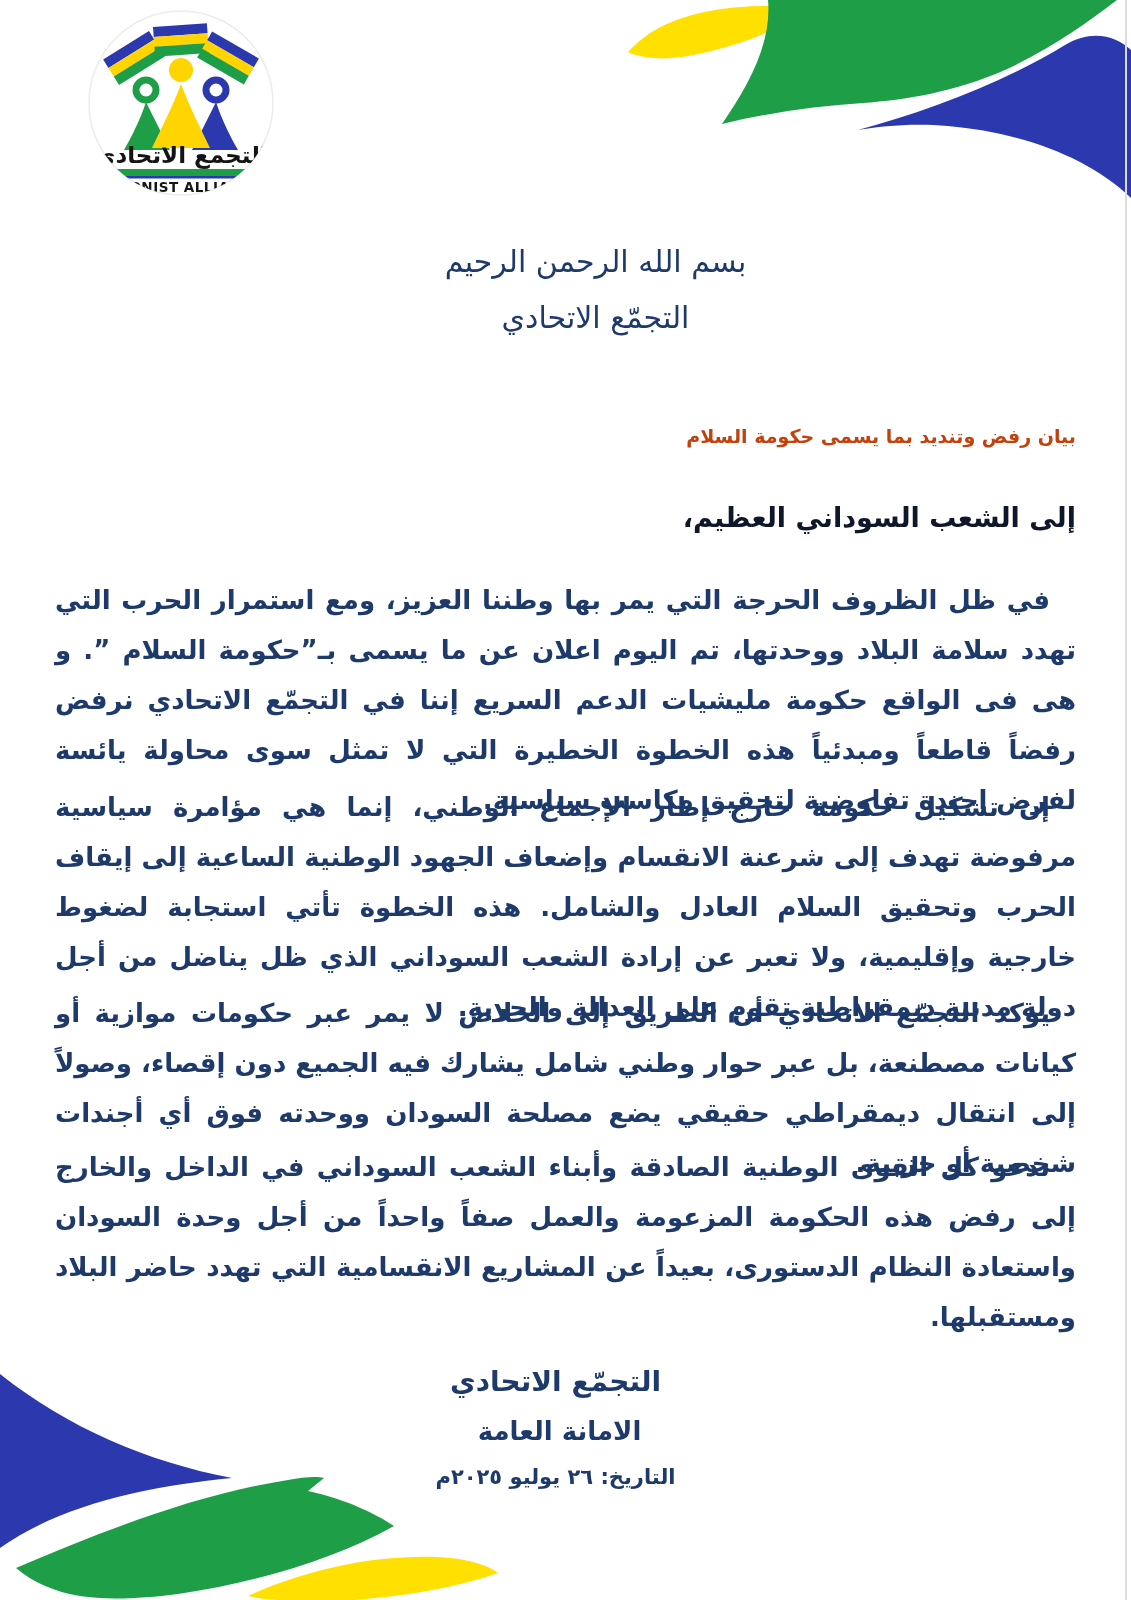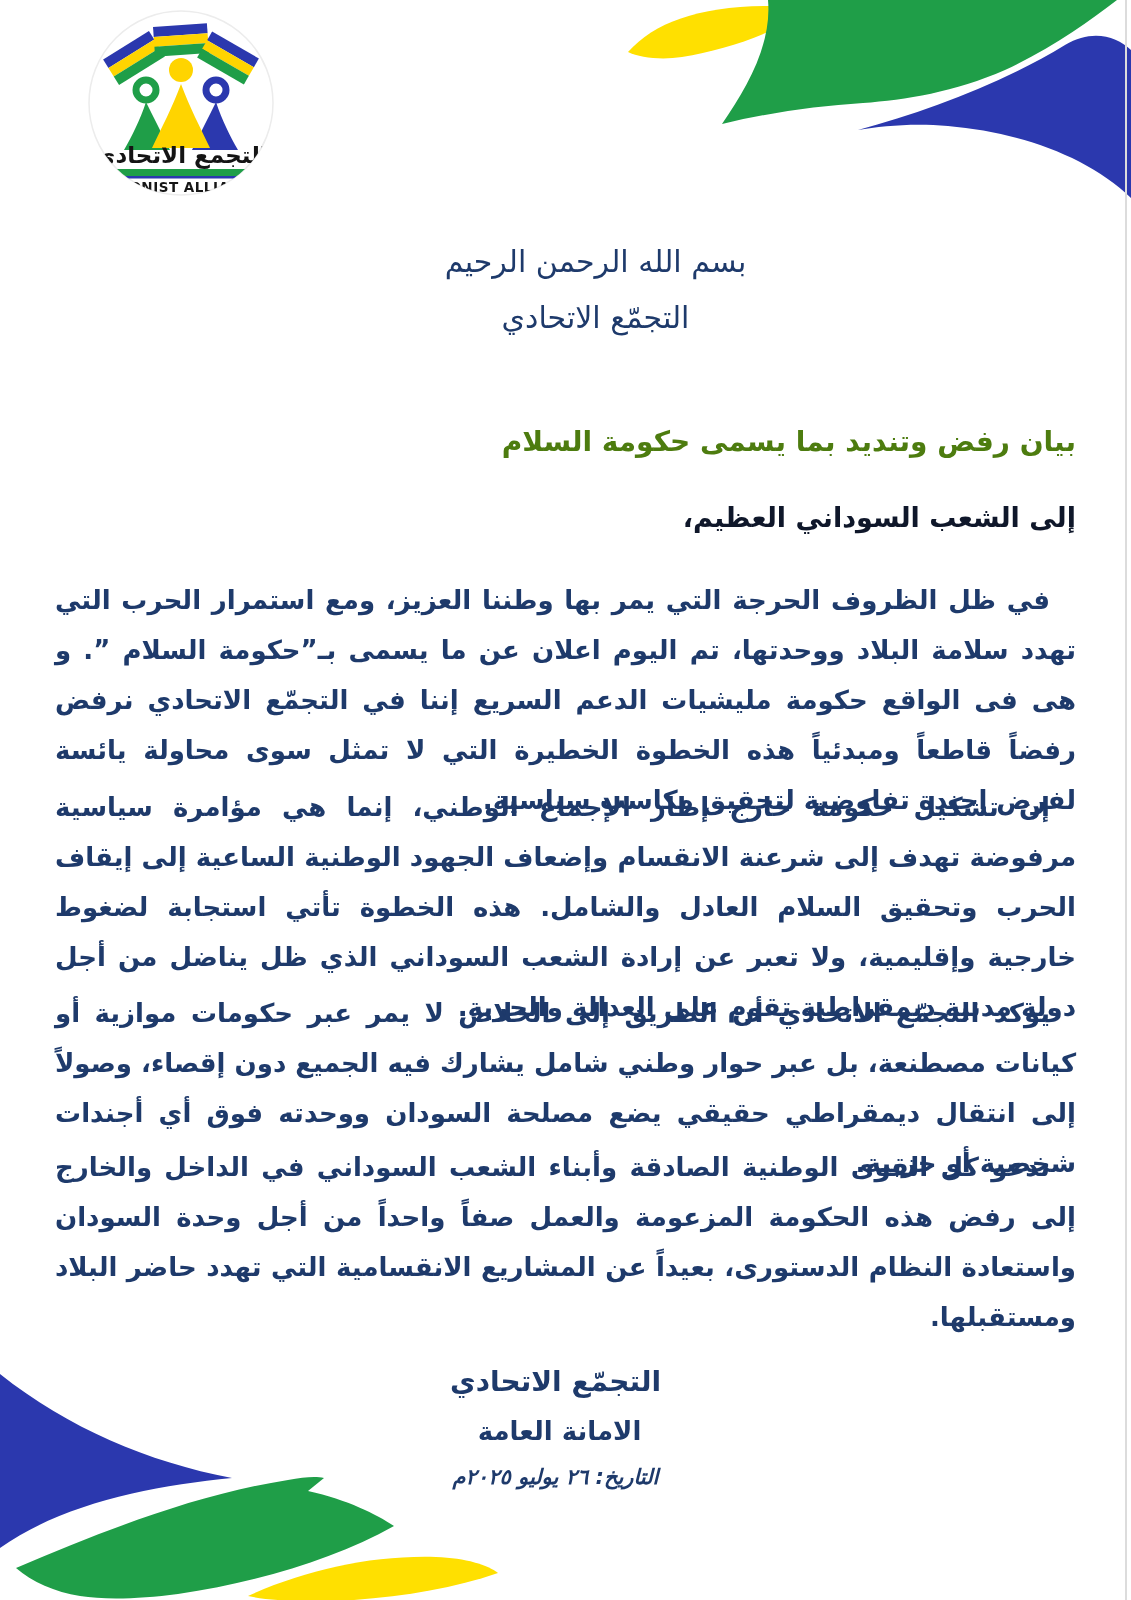--- a/index.html
+++ b/index.html
@@ -21,21 +21,21 @@
   .header-block{
     position:absolute;top:234px;left:60px;right:0;
     text-align:center;
   }
   .hline{
     font-size:30px;font-weight:normal;color:#1e3a6b;
     line-height:56px;white-space:nowrap;
   }
   .subject{
     position:absolute;top:425px;right:55px;left:55px;
-    font-size:28px;font-weight:bold;color:#4d7c0f;
+    font-size:19px;font-weight:bold;color:#c2410c;
     text-align:right;
   }
   .greeting{
     position:absolute;top:502px;right:55px;left:55px;
     font-size:27px;font-weight:bold;color:#0f172a;
     text-align:right;
   }
   .para{
     position:absolute;right:55px;left:55px;
     font-size:26px;font-weight:bold;color:#1e3a6b;
@@ -47,21 +47,21 @@
   .p1{top:575px;}
   .p2{top:782px;}
   .p3{top:988px;}
   .p4{top:1142px;}
   .signature{
     position:absolute;top:1362px;left:0;right:20px;
     text-align:center;color:#1e3a6b;
   }
   .sig-org{font-size:28px;font-weight:bold;line-height:40px;margin-bottom:10px;}
   .sig-office{font-size:26px;font-weight:bold;line-height:38px;margin-bottom:12px;padding-left:8px;}
-  .sig-date{font-size:21px;font-weight:bold;line-height:30px;font-style:italic;}
+  .sig-date{font-size:21px;font-weight:bold;line-height:30px;}
 </style>
 </head>
 <body>
 
 <div class="page">
 
   <svg class="wave-tr" viewBox="0 0 511 210" aria-hidden="true">
     <path d="M 8,52 C 35,22 80,6 150,6 C 165,6 178,9 186,12 C 150,35 105,50 62,57 C 42,60 20,58 8,52 Z" fill="#ffe000"></path>
     <path d="M 148,0 L 497,0 C 468,22 432,48 385,70 C 335,92 285,100 243,103 C 198,106 152,112 102,124 C 127,88 152,44 148,0 Z" fill="#1f9e48"></path>
     <path d="M 238,130 C 305,112 385,82 445,45 C 472,29 496,36 511,50 L 511,198 C 468,156 398,132 328,126 C 293,123 262,126 238,130 Z" fill="#2b38ae"></path>

